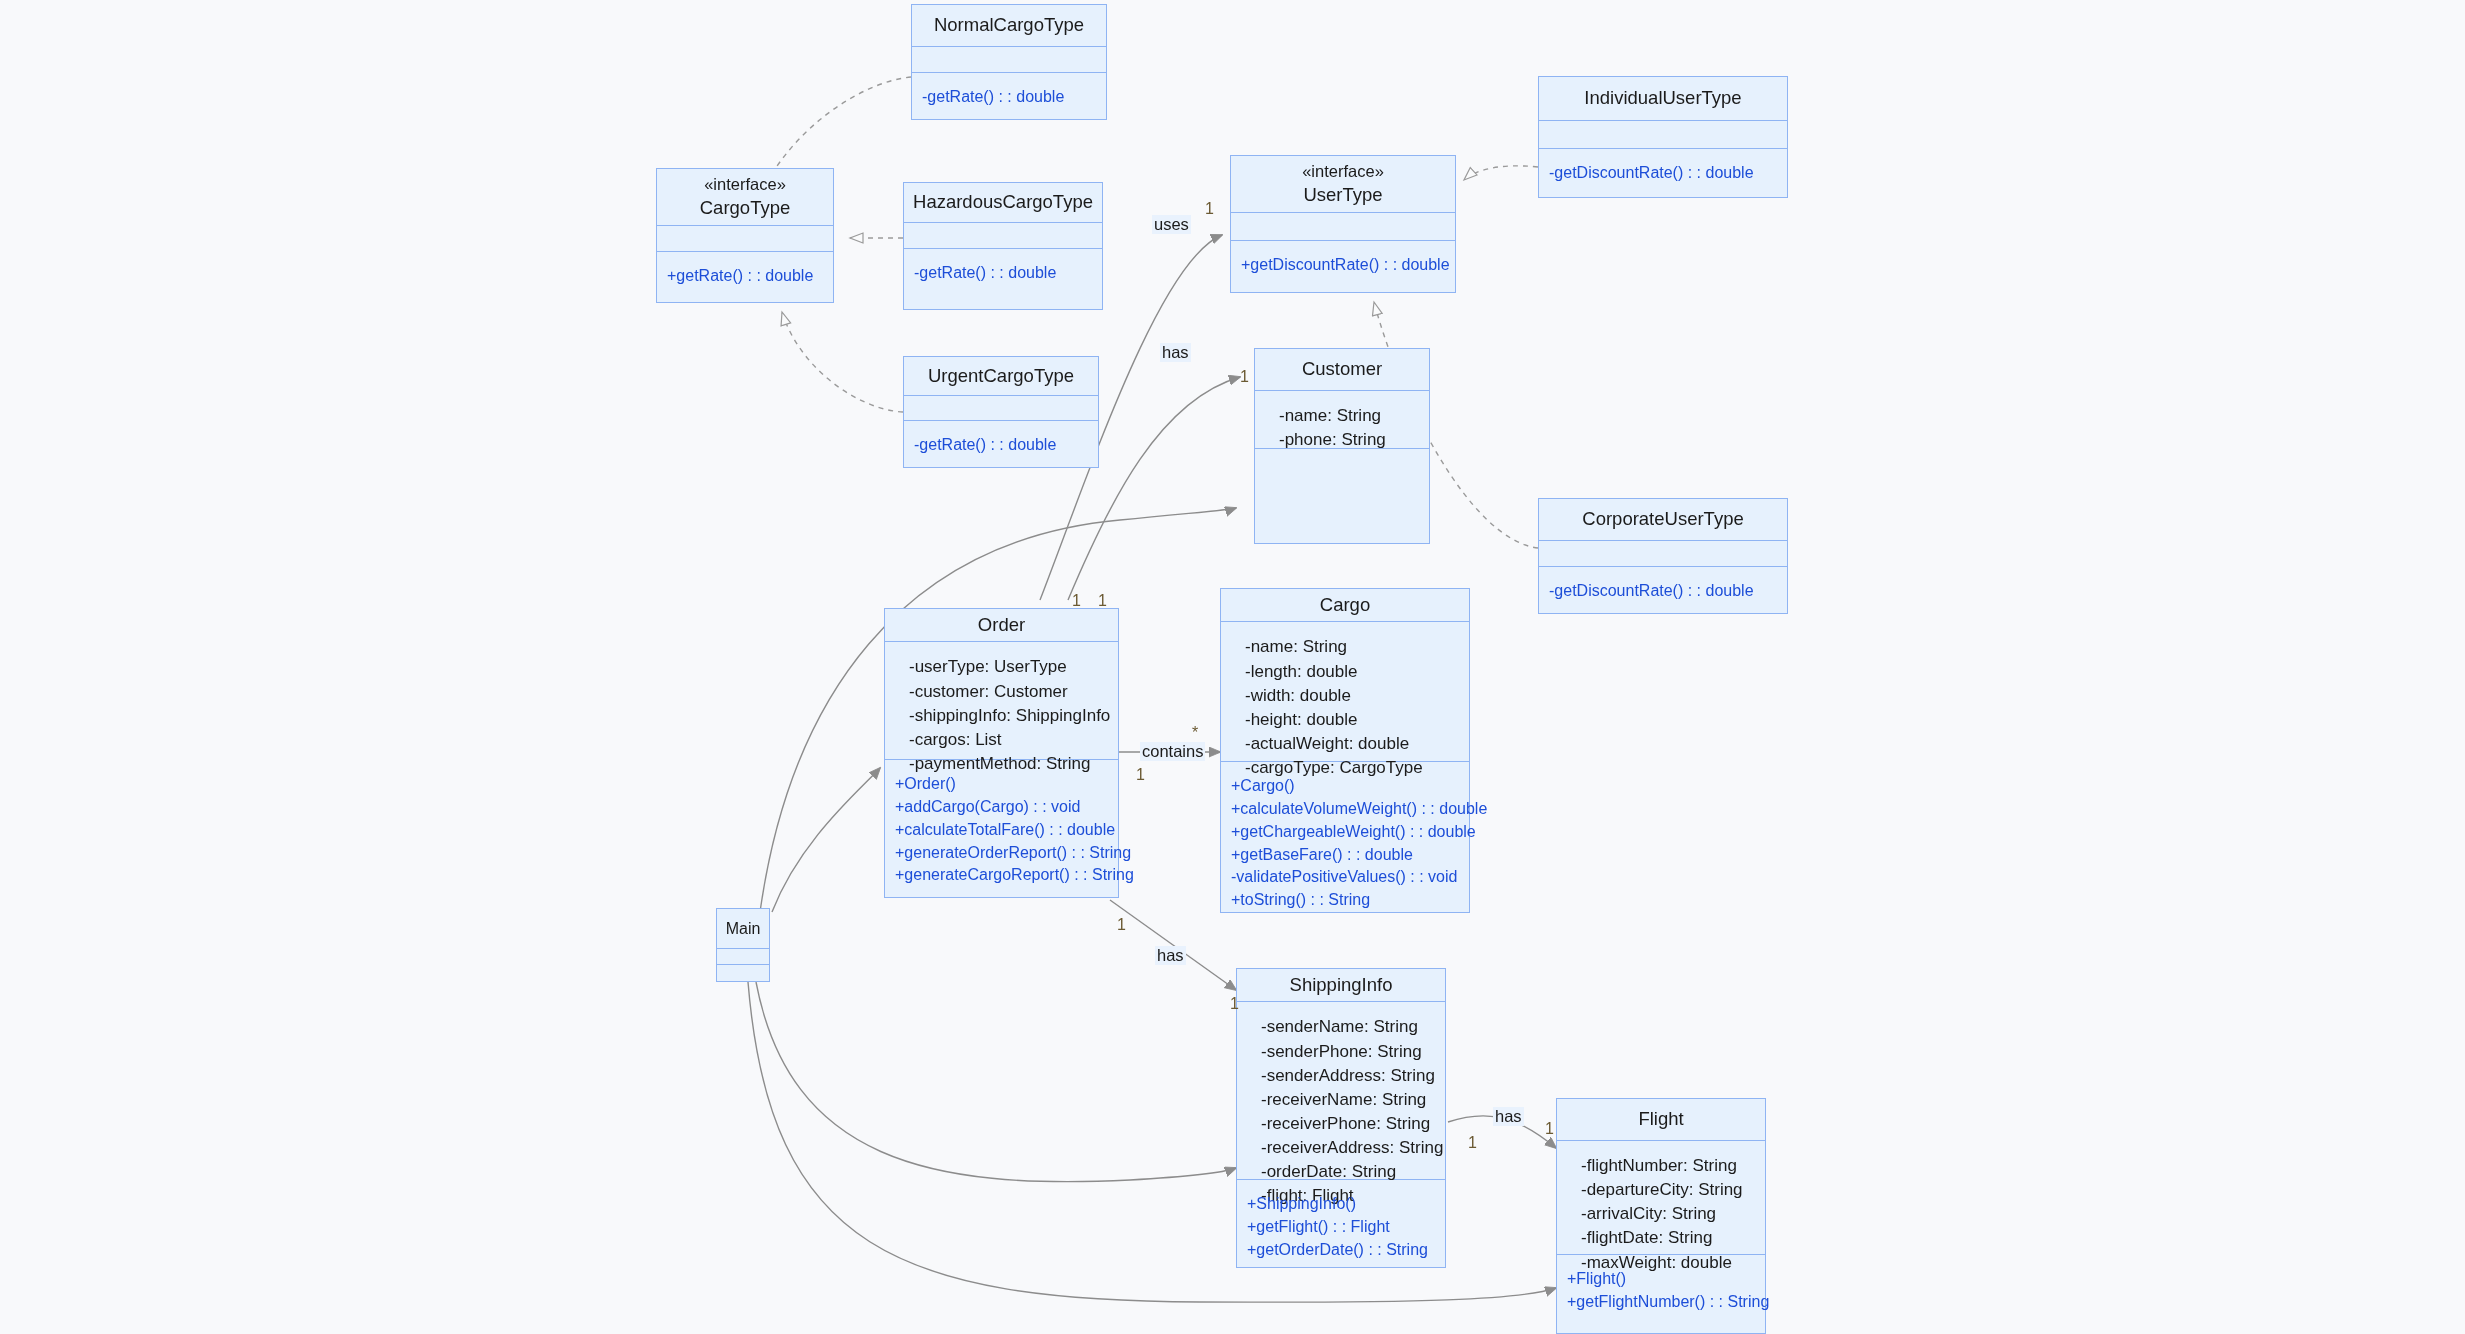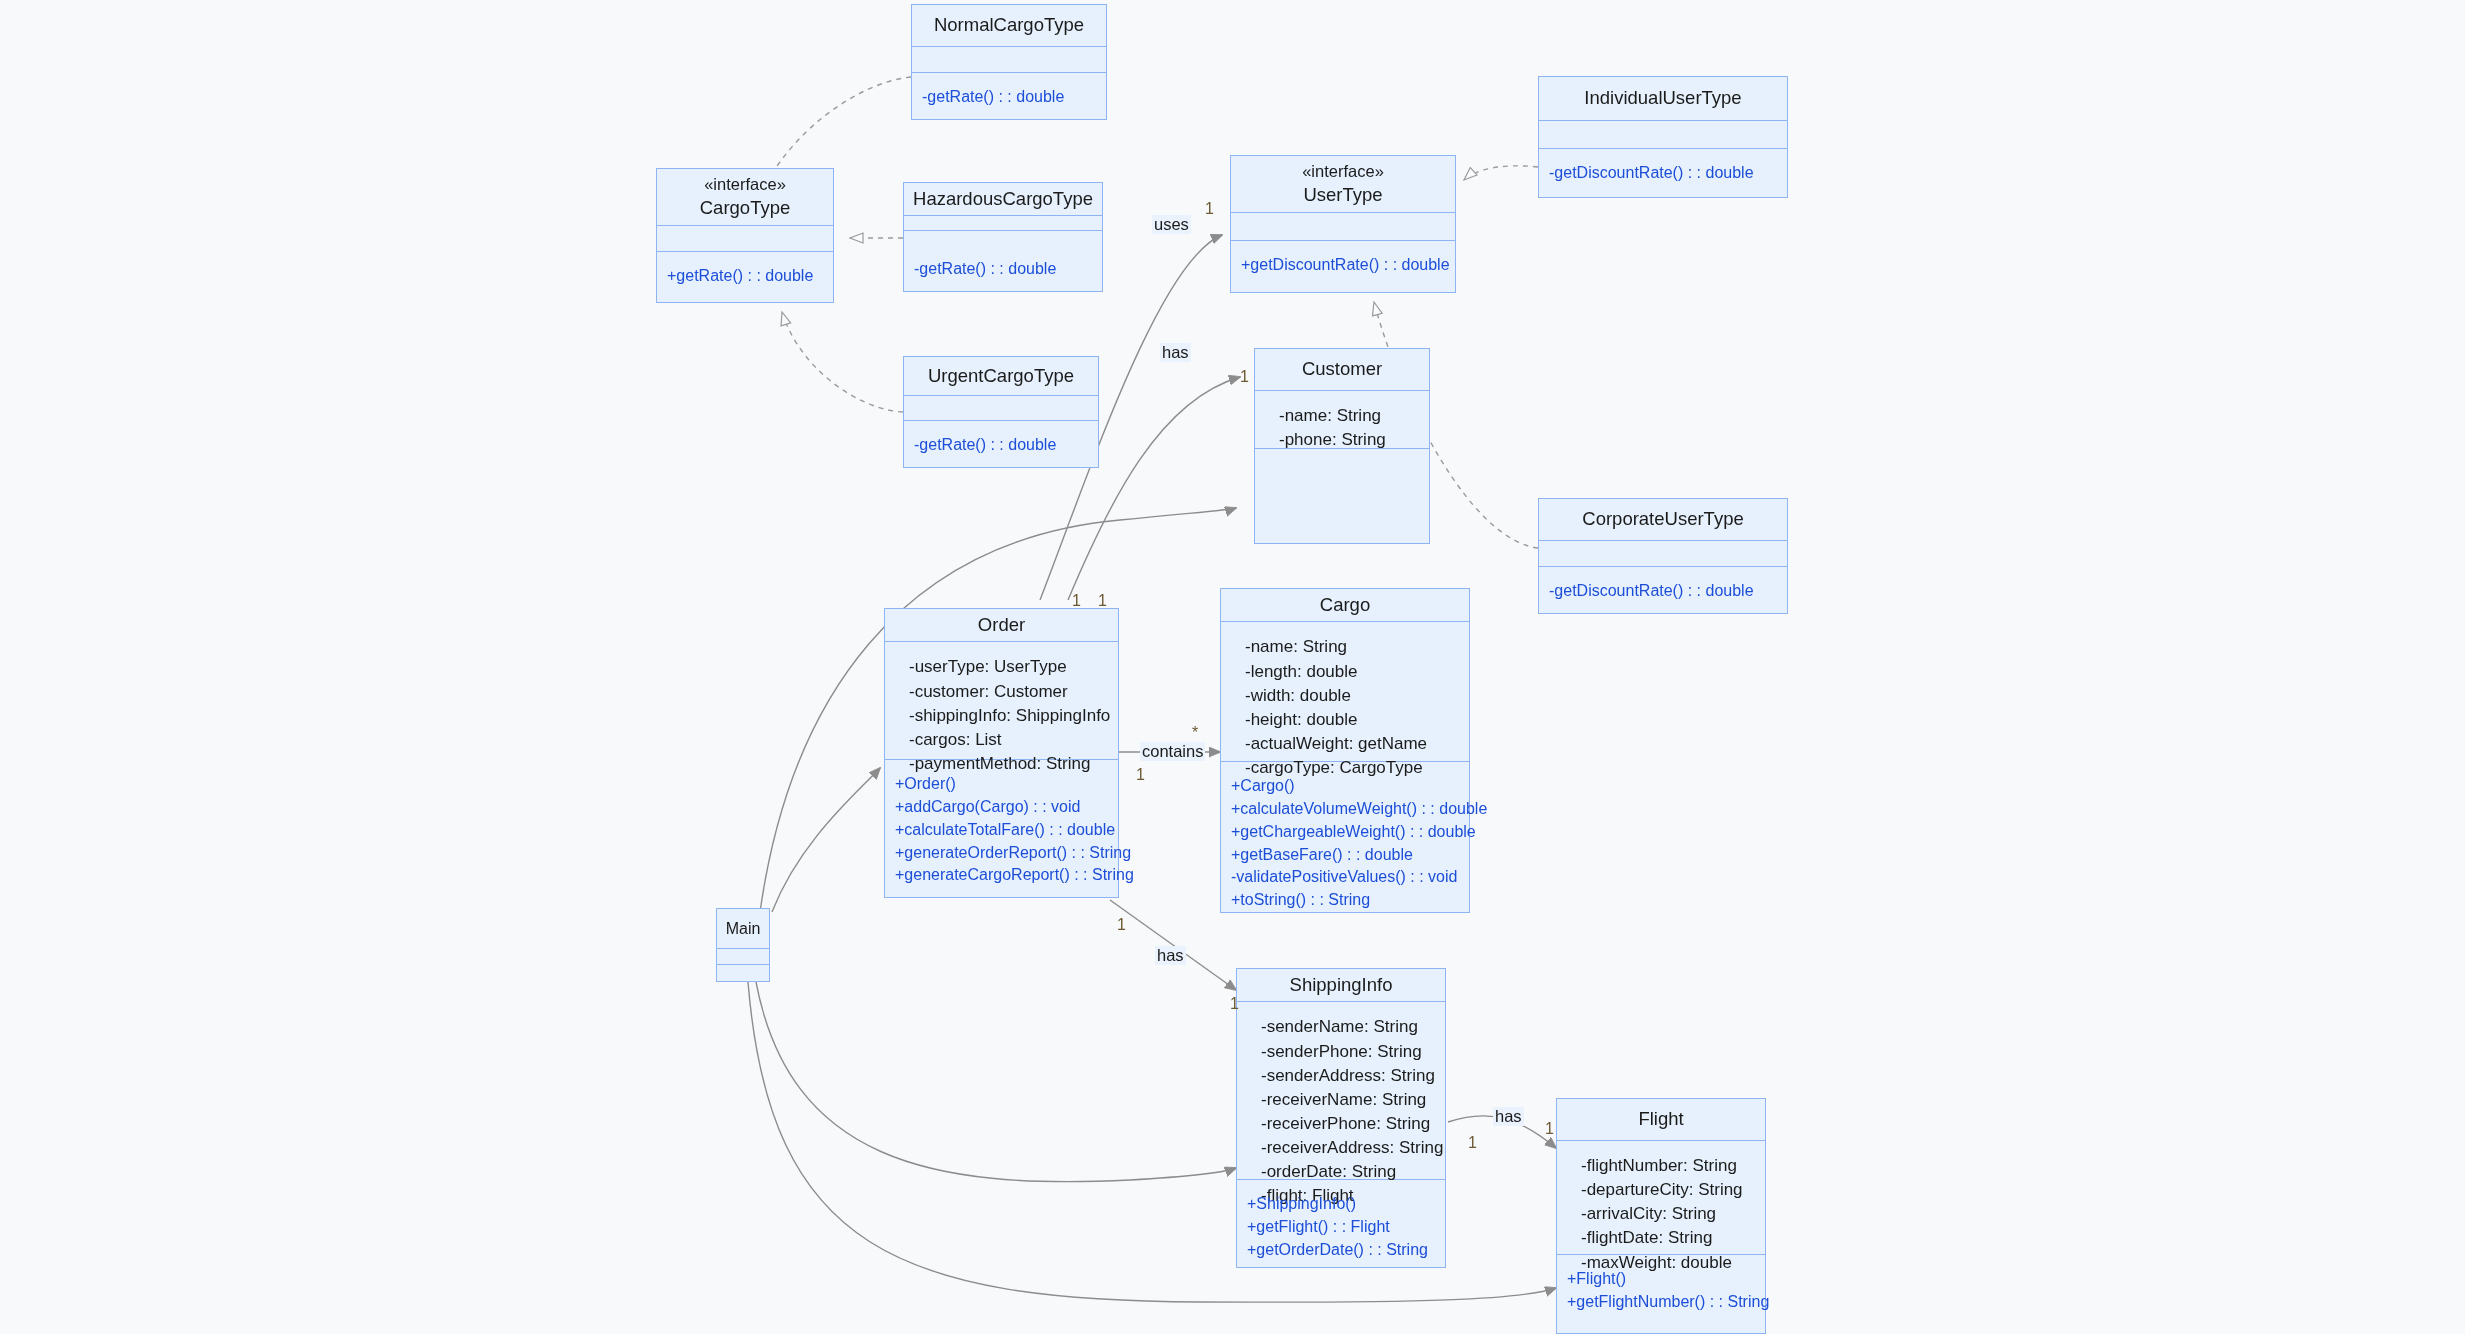--- a/index.html
+++ b/index.html
@@ -148,21 +148,21 @@
     <div class="uml-header" style="height:57px;">
       <span class="uml-stereotype">«interface»</span>
       <span>CargoType</span>
     </div>
     <div class="uml-attrs empty" style="height:26px;"></div>
     <div class="uml-ops">
       <div class="member">+getRate() : : double</div>
     </div>
   </div>
 
-  <div class="uml-class" style="left:903px; top:182px; width:200px; height:110px;gap:14px;">
+  <div class="uml-class" style="left:903px; top:182px; width:200px; height:128px;">
     <div class="uml-header" style="height:40px;">
       <span>HazardousCargoType</span>
     </div>
     <div class="uml-attrs empty" style="height:26px;"></div>
     <div class="uml-ops">
       <div class="member">-getRate() : : double</div>
     </div>
   </div>
 
   <div class="uml-class" style="left:903px; top:356px; width:196px; height:112px;">
@@ -238,21 +238,21 @@
 
   <div class="uml-class" style="left:1220px; top:588px; width:250px; height:325px;">
     <div class="uml-header" style="height:42px;">
       <span>Cargo</span>
     </div>
     <div class="uml-attrs" style="height:140px;">
       <div class="member">-name: String</div>
       <div class="member">-length: double</div>
       <div class="member">-width: double</div>
       <div class="member">-height: double</div>
-      <div class="member">-actualWeight: getName</div>
+      <div class="member">-actualWeight: double</div>
       <div class="member">-cargoType: CargoType</div>
     </div>
     <div class="uml-ops">
       <div class="member">+Cargo()</div>
       <div class="member">+calculateVolumeWeight() : : double</div>
       <div class="member">+getChargeableWeight() : : double</div>
       <div class="member">+getBaseFare() : : double</div>
       <div class="member">-validatePositiveValues() : : void</div>
       <div class="member">+toString() : : String</div>
     </div>

